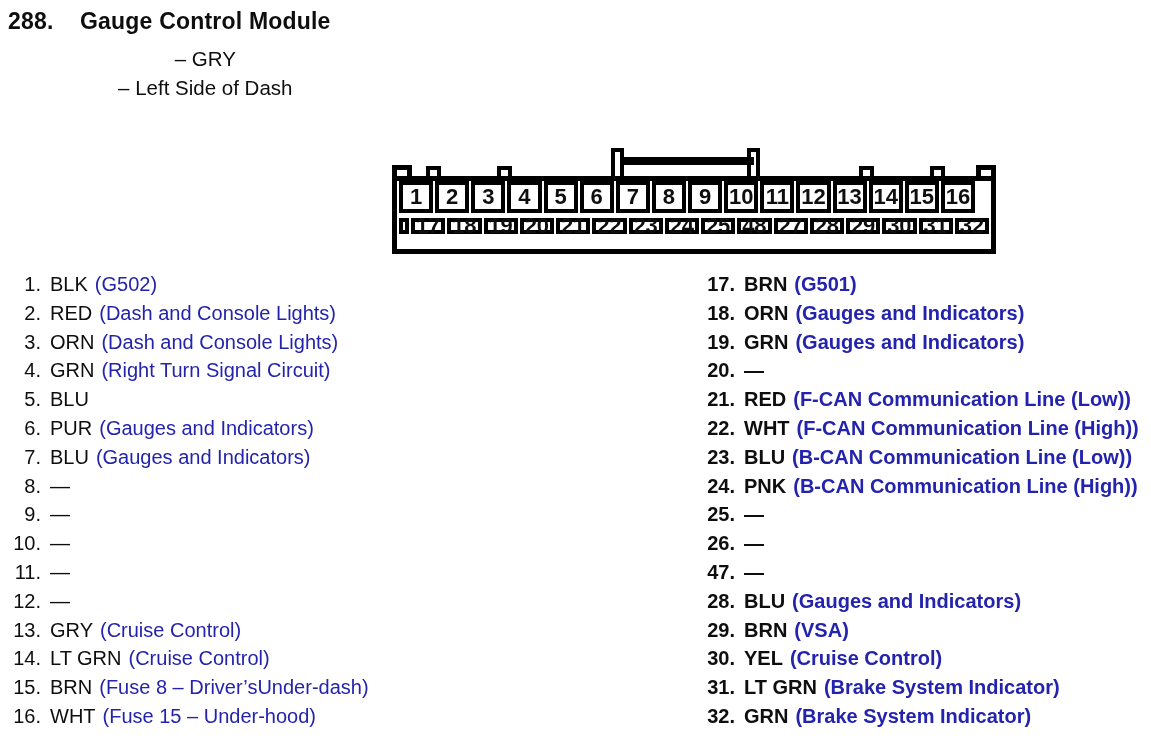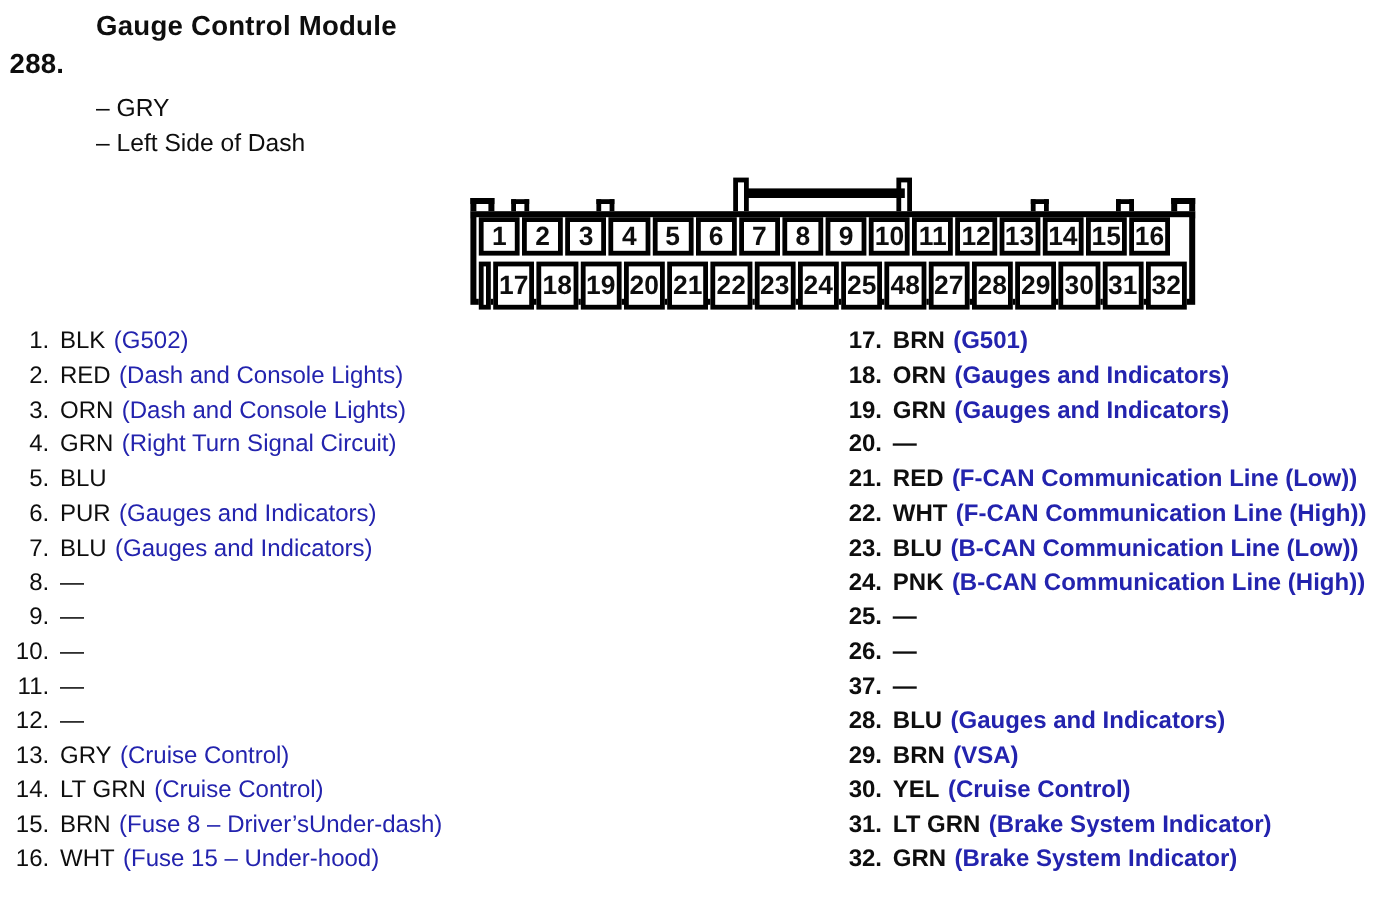--- a/index.html
+++ b/index.html
@@ -4,40 +4,40 @@
 <style>
   html,body{margin:0;padding:0;}
   body{
     width:1151px;height:751px;background:#ffffff;position:relative;
     font-family:"Liberation Sans","DejaVu Sans",sans-serif;color:#0e0e0e;
     overflow:hidden;
   }
   
   .header{position:absolute;left:8px;top:8px;}
   .title-line{display:flex;font-weight:bold;font-size:23px;letter-spacing:.2px;}
-  .title-num{width:72px;flex:none;margin-top:32px;}
+  .title-num{width:72px;flex:none;}
   .details{margin-left:72px;margin-top:9px;font-size:20.5px;}
-  .details div{height:29px;line-height:29px;}
+  .details div{height:29px;line-height:29px;text-align:center;}
   
   .connector{position:absolute;left:392px;top:146px;width:604px;height:110px;}
   .post{position:absolute;top:2px;width:13px;height:34px;background:#fff;
         border:4px solid #000;box-sizing:border-box;}
   .post.left{left:219px;} .post.right{left:355px;}
   .latch-bar{position:absolute;top:11px;left:229px;width:133px;height:8px;background:#000;}
   .tab{position:absolute;top:20px;width:15px;height:16px;background:#fff;
        border:4px solid #000;border-bottom:none;box-sizing:border-box;}
   .tab.t1{left:34px;} .tab.t2{left:105px;} .tab.t3{left:467px;} .tab.t4{left:538px;}
   .hook{position:absolute;top:19px;width:20px;height:17px;background:#fff;
         border:5px solid #000;border-bottom:none;box-sizing:border-box;}
   .hook.left{left:0;} .hook.right{left:584px;}
   .c-body{position:absolute;left:0;top:30px;width:604px;height:78px;
           border:5px solid #000;background:#fff;box-sizing:border-box;}
   .c-row{display:flex;gap:2px;box-sizing:border-box;}
   .c-row.top{padding:0 16px 0 2px;height:32px;}
-  .c-row.bottom{margin-top:5px;padding:0 2px;height:40px;}
+  .c-row.bottom{margin-top:5px;padding:0 2px;height:16px;}
   .cell{flex:1;background:#fff;border:4px solid #000;box-sizing:border-box;
         display:flex;align-items:center;justify-content:center;
         font-weight:bold;font-size:22px;line-height:1;}
   .sliver{flex:none;width:10px;background:#fff;border:4px solid #000;box-sizing:border-box;}
   
   .col{position:absolute;top:270px;}
   .col.left{left:8px;}
   .col.right{left:660px;font-weight:bold;}
   .row{display:flex;height:28.8px;line-height:28.8px;font-size:20px;white-space:pre;}
   .num{flex:none;text-align:right;margin-right:9px;}
@@ -134,19 +134,19 @@
   <div class="row"><span class="num">17.</span><span class="wire">BRN</span><span class="circuit">(G501)</span></div>
   <div class="row"><span class="num">18.</span><span class="wire">ORN</span><span class="circuit">(Gauges and Indicators)</span></div>
   <div class="row"><span class="num">19.</span><span class="wire">GRN</span><span class="circuit">(Gauges and Indicators)</span></div>
   <div class="row"><span class="num">20.</span><span class="wire">—</span><span class="circuit"></span></div>
   <div class="row"><span class="num">21.</span><span class="wire">RED</span><span class="circuit">(F-CAN Communication Line (Low))</span></div>
   <div class="row"><span class="num">22.</span><span class="wire">WHT</span><span class="circuit">(F-CAN Communication Line (High))</span></div>
   <div class="row"><span class="num">23.</span><span class="wire">BLU</span><span class="circuit">(B-CAN Communication Line (Low))</span></div>
   <div class="row"><span class="num">24.</span><span class="wire">PNK</span><span class="circuit">(B-CAN Communication Line (High))</span></div>
   <div class="row"><span class="num">25.</span><span class="wire">—</span><span class="circuit"></span></div>
   <div class="row"><span class="num">26.</span><span class="wire">—</span><span class="circuit"></span></div>
-  <div class="row"><span class="num">37.</span><span class="wire">—</span><span class="circuit"></span></div>
+  <div class="row"><span class="num">47.</span><span class="wire">—</span><span class="circuit"></span></div>
   <div class="row"><span class="num">28.</span><span class="wire">BLU</span><span class="circuit">(Gauges and Indicators)</span></div>
   <div class="row"><span class="num">29.</span><span class="wire">BRN</span><span class="circuit">(VSA)</span></div>
   <div class="row"><span class="num">30.</span><span class="wire">YEL</span><span class="circuit">(Cruise Control)</span></div>
   <div class="row"><span class="num">31.</span><span class="wire">LT GRN</span><span class="circuit">(Brake System Indicator)</span></div>
   <div class="row"><span class="num">32.</span><span class="wire">GRN</span><span class="circuit">(Brake System Indicator)</span></div>
 </div>
 
 </body></html>

